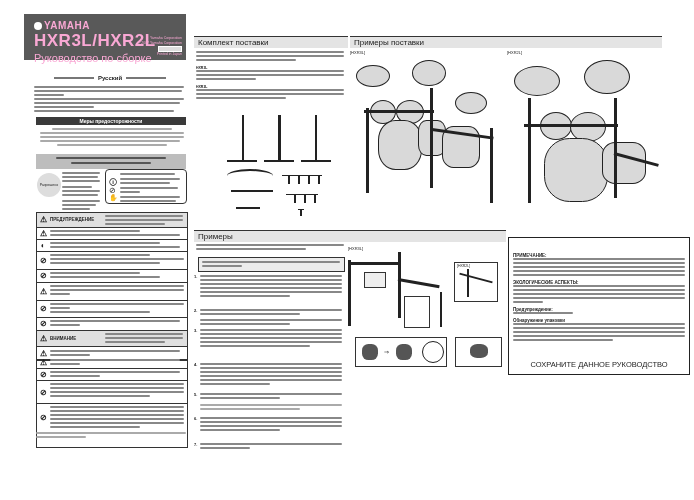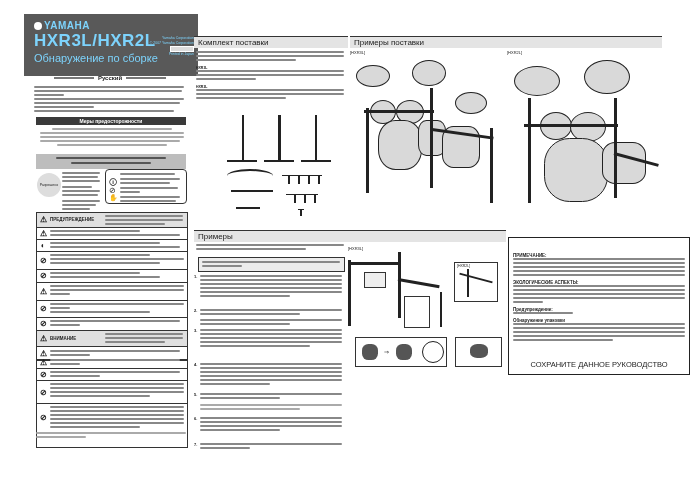--- a/index.html
+++ b/index.html
@@ -1,18 +1,18 @@
 <!DOCTYPE html>
 <html><head>
 <meta charset="utf-8">
 <style>
   html,body{margin:0;padding:0;background:#fff;}
   body{width:694px;height:500px;position:relative;overflow:hidden;font-family:"Liberation Sans",sans-serif;color:#222;}
   .abs{position:absolute;}
-  .header-block{left:24px;top:14px;width:162px;height:62px;background:#595959;color:#7dd3fc;padding-left:12px;}
+  .header-block{left:24px;top:14px;width:162px;height:46px;background:#595959;color:#f9a8d4;}
   .brand{left:10px;top:6px;font-size:10px;font-weight:bold;letter-spacing:0.5px;}
   .brand .dot{display:inline-block;width:8px;height:8px;border-radius:50%;background:#fff;margin-right:2px;vertical-align:-1px;}
   .model{left:10px;top:17px;font-size:17px;font-weight:bold;letter-spacing:0.5px;}
   .subtitle{left:10px;top:38px;font-size:11px;}
   .corp{right:4px;top:22px;font-size:3.5px;text-align:right;line-height:5px;}
   .corp .box{display:inline-block;width:22px;height:4px;background:#ddd;border:0.5px solid #fff;vertical-align:middle;}
   .lang-label{left:34px;top:75px;width:152px;text-align:center;font-size:6px;font-weight:bold;}
   .lang-label:before,.lang-label:after{content:"";display:inline-block;width:40px;height:2px;background:#777;vertical-align:middle;margin:0 4px;}
   .tline{height:2px;background:#888;border-radius:1px;}
   .tline.d{background:#555;}
@@ -29,21 +29,21 @@
   .special-title{font-size:8.5px;text-align:center;top:3px;left:0;width:100%;}
   .sp-sub{font-size:4.5px;font-weight:bold;}
   .save-title{font-size:7.5px;text-align:center;left:0;width:100%;}
 </style>
 </head>
 <body>
 
 <div class="abs header-block">
   <div class="abs brand"><span class="dot"></span><span>YAMAHA</span></div>
   <div class="abs model">HXR3L/HXR2L</div>
-  <div class="abs subtitle">Обнаружение по сборке</div>
+  <div class="abs subtitle">Руководство по сборке</div>
   <div class="abs corp">
     <div>Yamaha Corporation</div>
     <div>© 2007 Yamaha Corporation</div>
     <div><span class="box"></span></div>
     <div>Printed in Japan</div>
   </div>
 </div>
 <div class="abs lang-label">Русский</div>
 
 <div class="abs" style="left:34px;top:86px;width:152px;">

